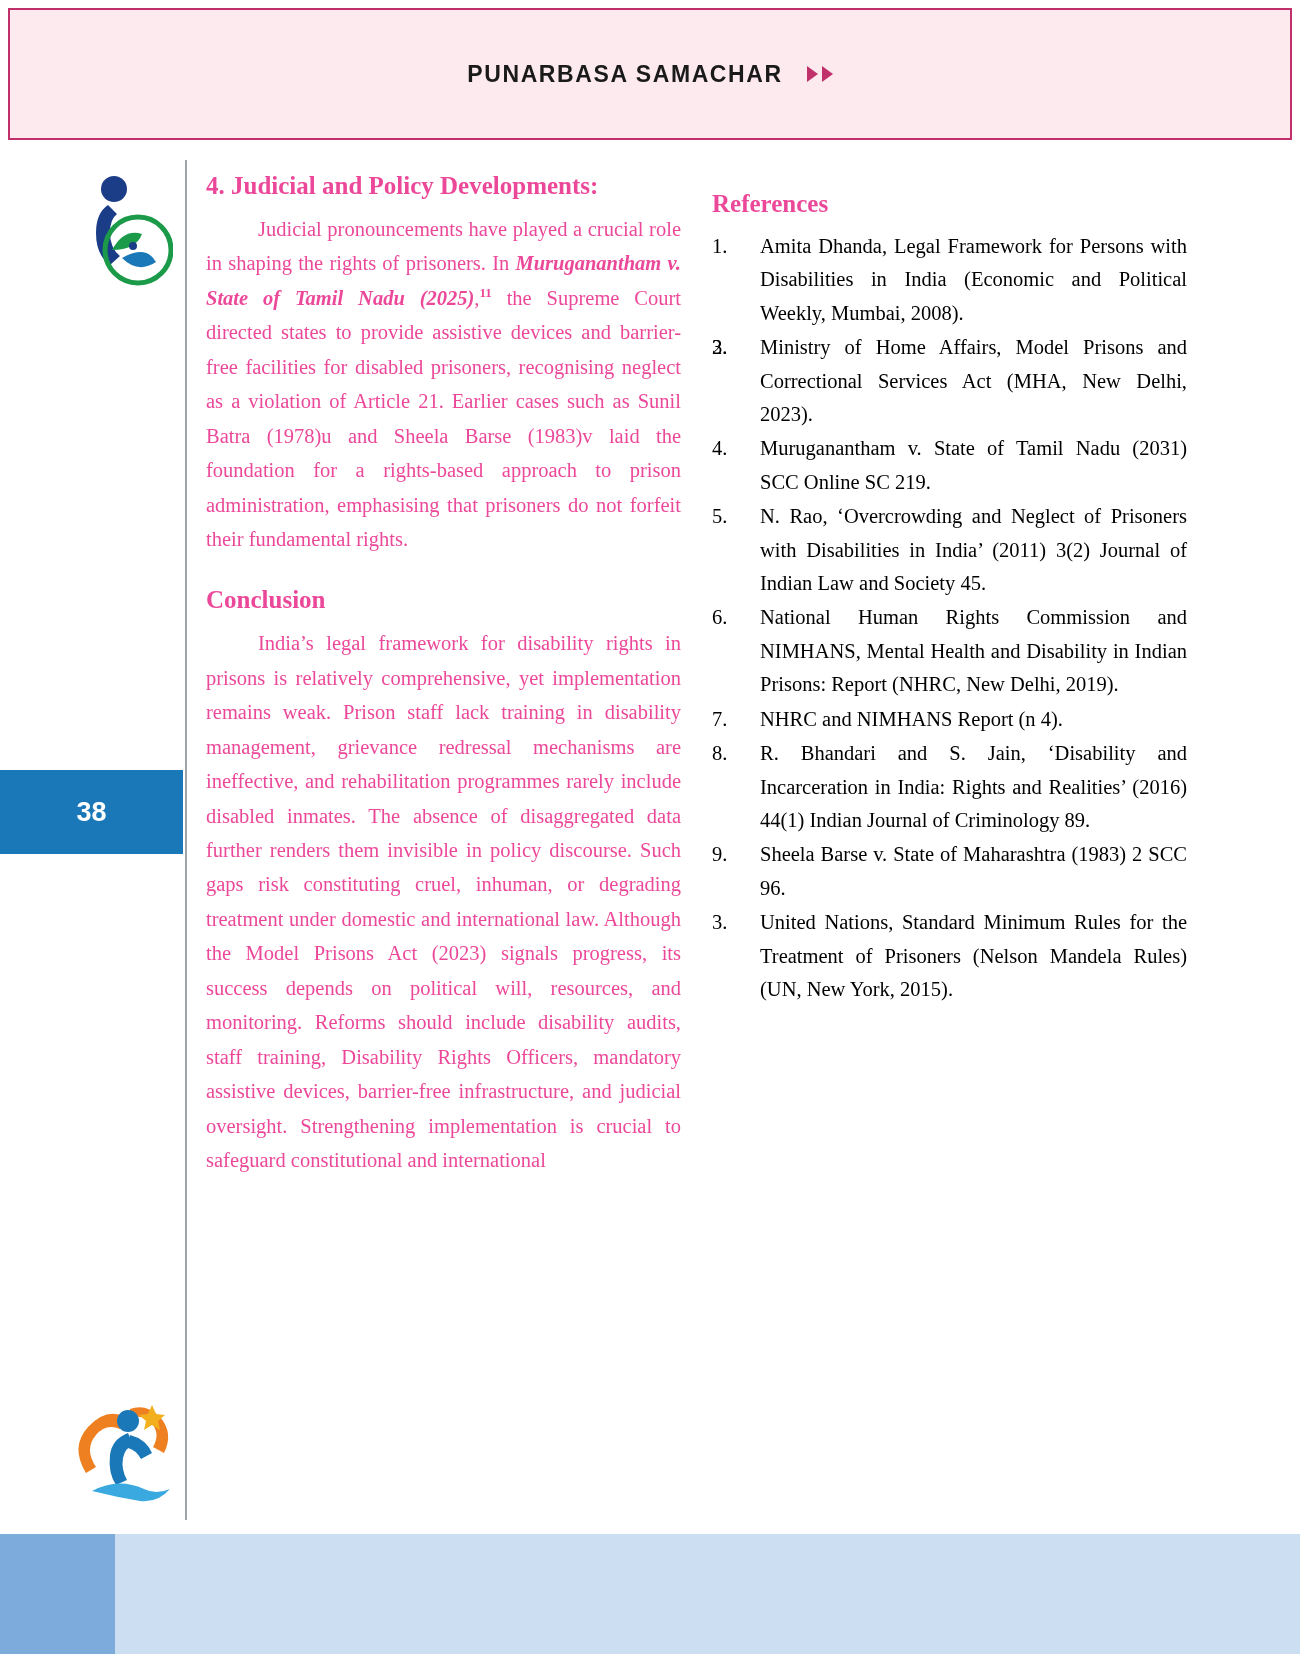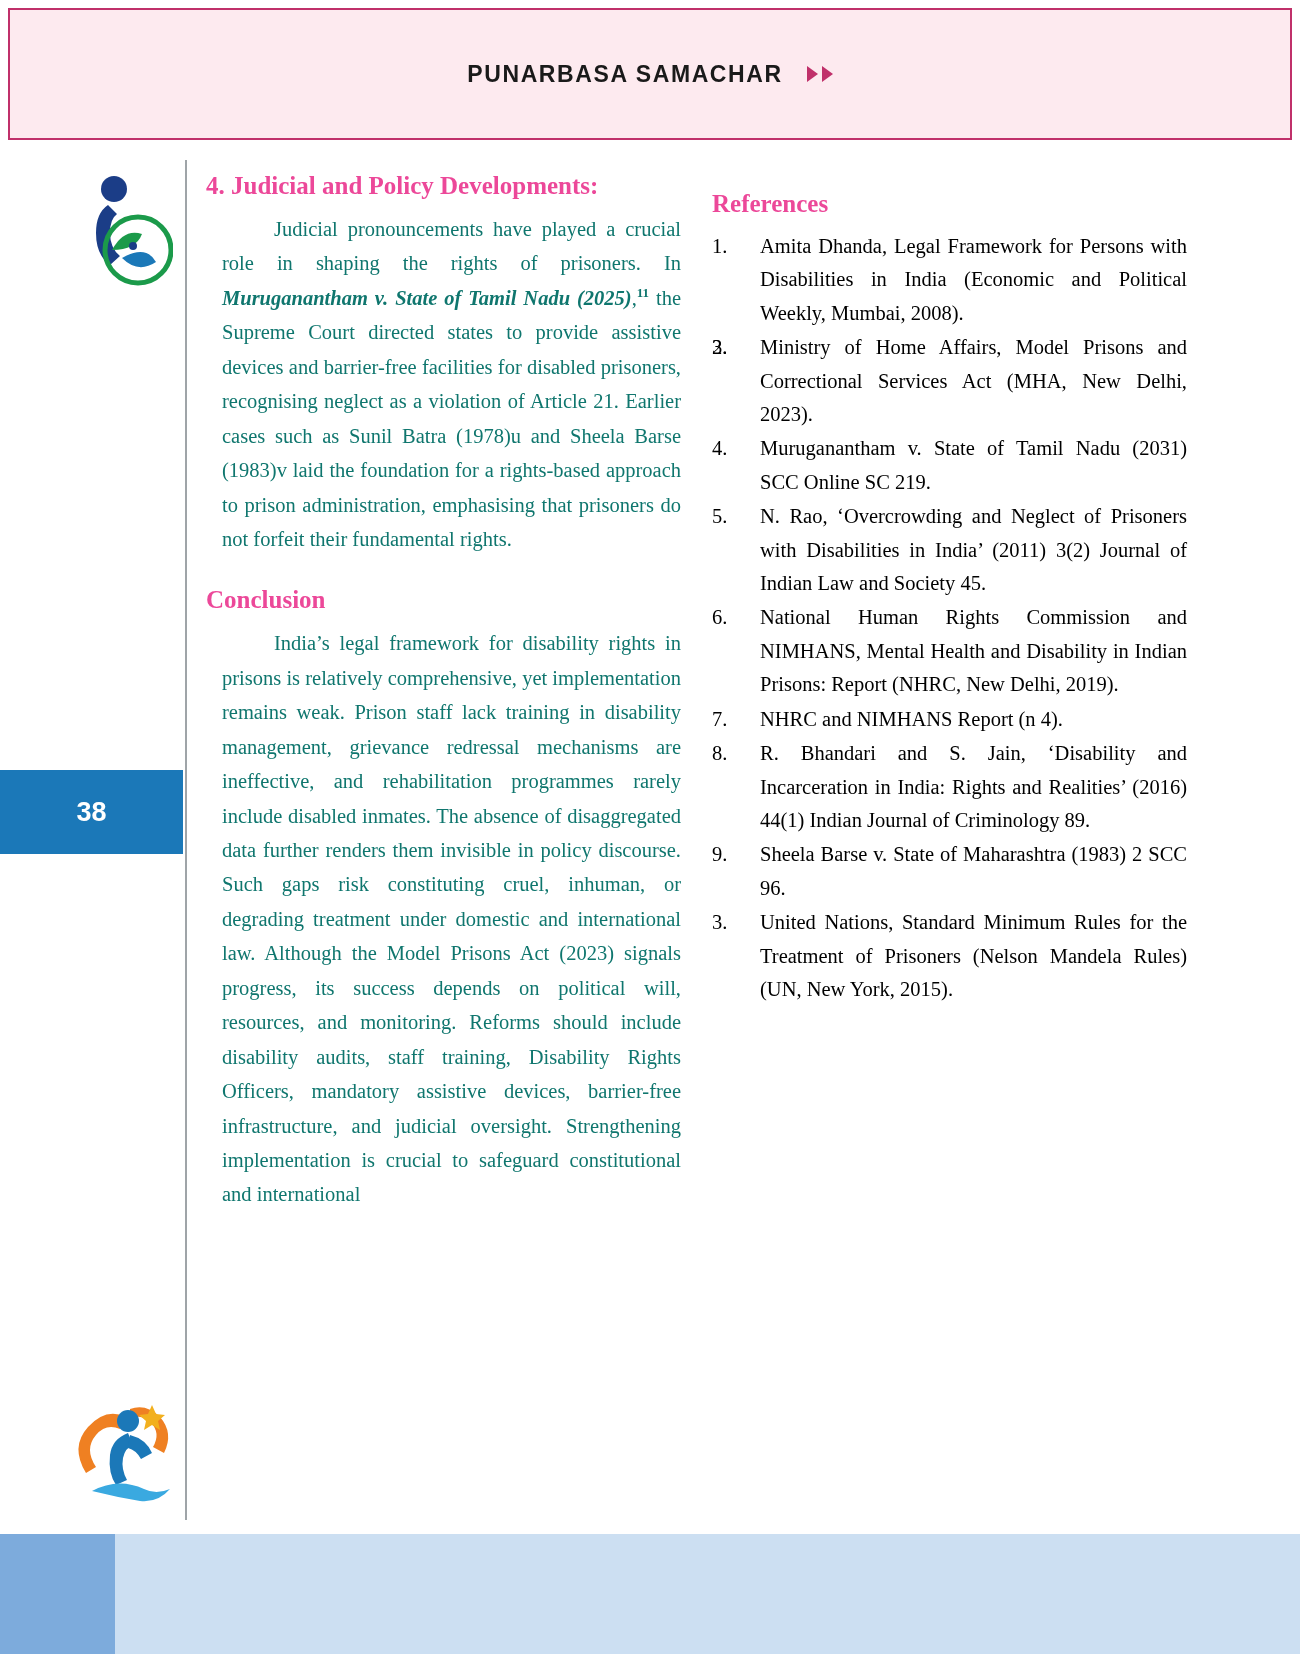--- a/index.html
+++ b/index.html
@@ -134,23 +134,23 @@
     font-weight: bold;
     font-size: 25px;
     margin: 0 0 12px 0;
     font-family: "Liberation Serif", serif;
   }
   .sec-head.mt { margin-top: 30px; }
 
   p.body {
     font-size: 20.5px;
     line-height: 1.68;
-    margin: 0 0 6px 16px;
+    margin: 0 0 6px 0;
     text-align: justify;
-    color: #0f766e;
+    color: #ec4899;
     hyphens: none;
   }
   p.body.indent { text-indent: 52px; }
   .ital { font-style: italic; font-weight: bold; }
   sup { font-size: 13px; vertical-align: super; font-weight: bold; }
 
   .ref-lead {
     font-size: 20.5px;
     line-height: 1.68;
     margin: 0;

